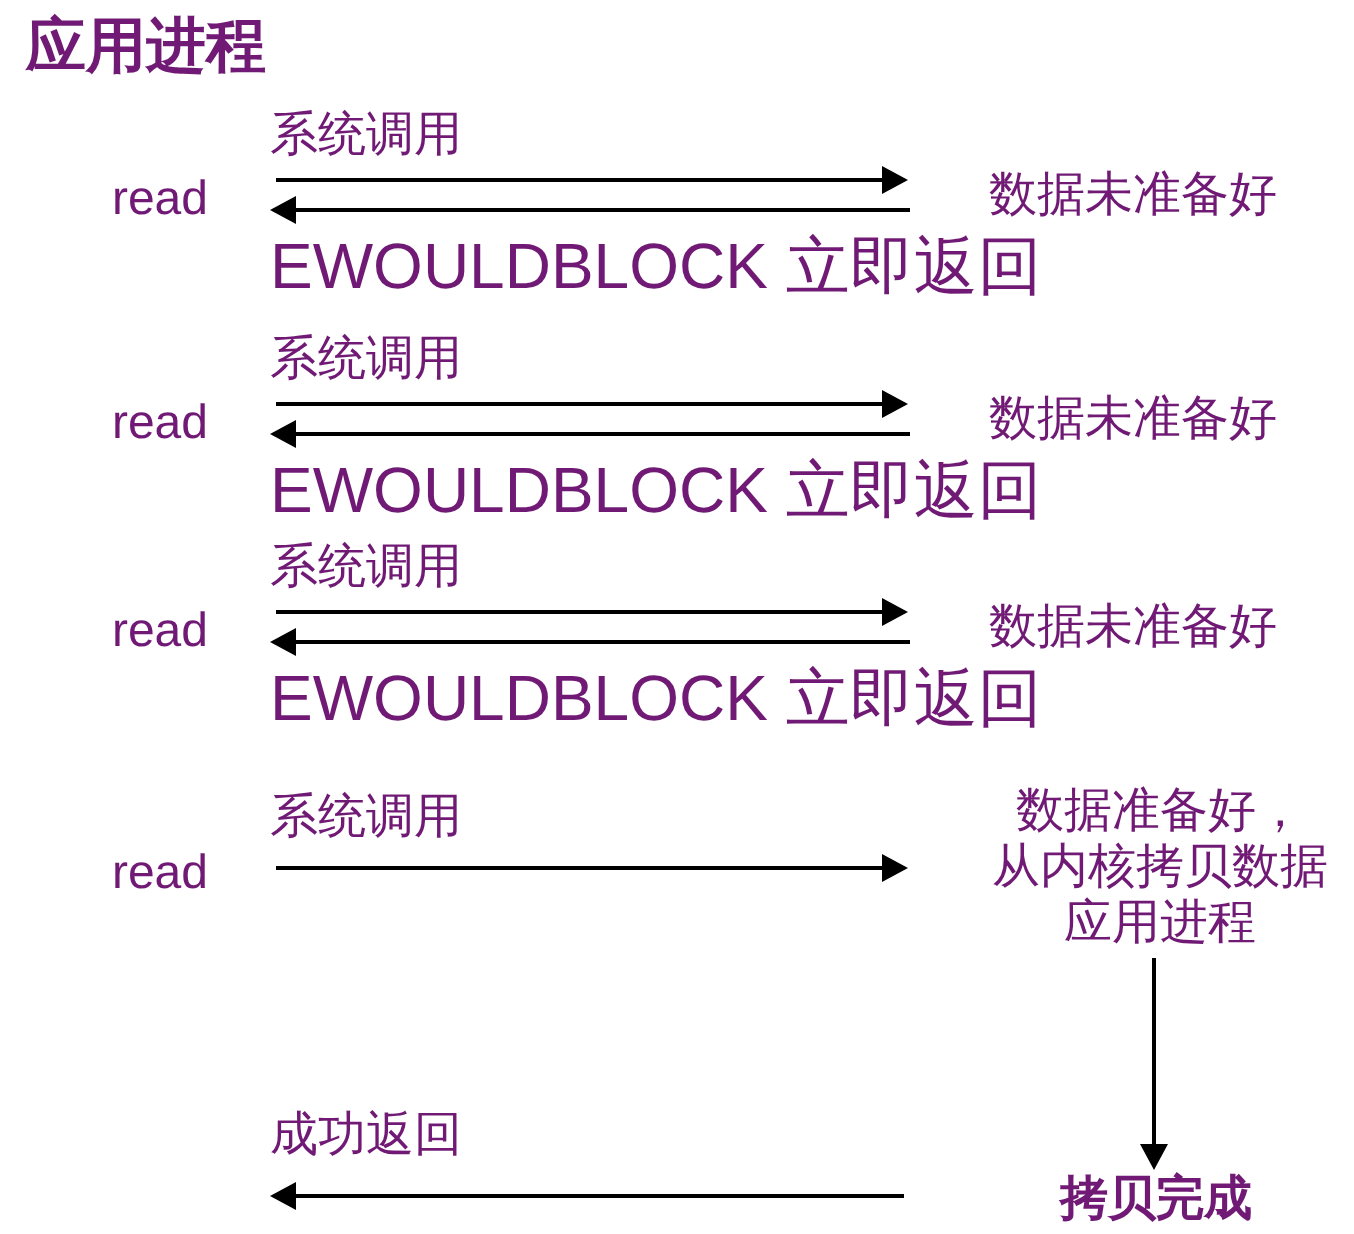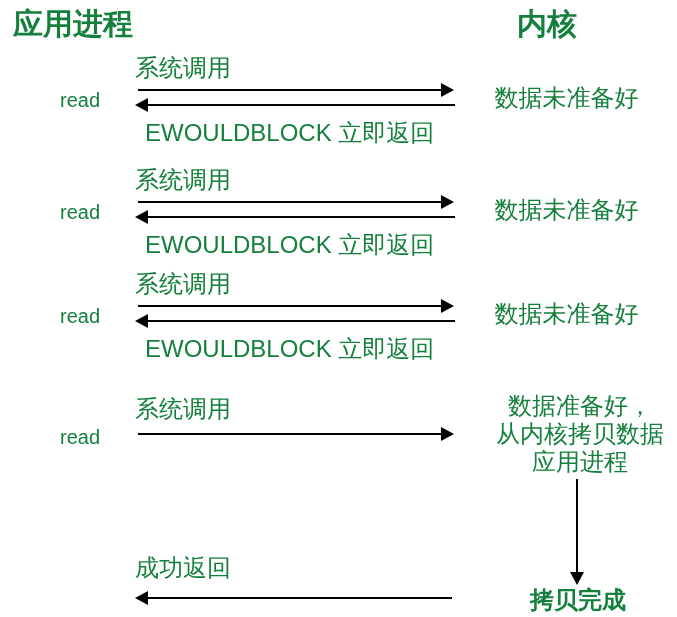--- a/index.html
+++ b/index.html
@@ -1,61 +1,61 @@
 <!DOCTYPE html>
 <html><head>
 <meta charset="utf-8">
 <style>
   html, body { margin: 0; padding: 0; background: #ffffff; }
   .canvas {
     position: relative;
     width: 677px;
     height: 617px;
     background: #ffffff;
-    color: #15803d;
+    color: #701a75;
     font-family: "Liberation Sans", "DejaVu Sans", sans-serif;
     overflow: hidden;
   }
   .hdr {
     position: absolute;
     font-size: 30px;
     font-weight: 700;
     line-height: 30px;
     white-space: nowrap;
   }
   .round { position: absolute; left: 0; width: 677px; height: 112px; }
   .syscall-label {
     position: absolute; left: 135px; top: 0; width: 320px;
     text-align: left; font-size: 24px; line-height: 24px; white-space: nowrap;
   }
   .caller-label {
     position: absolute; left: 30px; top: 32px; width: 100px;
-    text-align: center; font-size: 20px; line-height: 24px;
+    text-align: center; font-size: 24px; line-height: 24px;
   }
   .arrow-right {
     position: absolute; left: 138px; top: 33px; width: 303px; height: 2px;
     background: #000000;
   }
   .arrow-right::after {
     content: ""; position: absolute; right: -13px; top: -6px; width: 0; height: 0;
     border-left: 13px solid #000000;
     border-top: 7px solid transparent; border-bottom: 7px solid transparent;
   }
   .arrow-left {
     position: absolute; left: 148px; top: 48px; width: 307px; height: 2px;
     background: #000000;
   }
   .arrow-left::before {
     content: ""; position: absolute; left: -13px; top: -6px; width: 0; height: 0;
     border-right: 13px solid #000000;
     border-top: 7px solid transparent; border-bottom: 7px solid transparent;
   }
   .ew-label {
-    position: absolute; left: 145px; top: 64px; width: 325px;
-    text-align: left; font-size: 24px; line-height: 26px; white-space: nowrap;
+    position: absolute; left: 135px; top: 64px; width: 325px;
+    text-align: center; font-size: 32px; line-height: 26px; white-space: nowrap;
   }
   .kernel-state {
     position: absolute; left: 456px; top: 29px; width: 221px;
     text-align: center; font-size: 24px; line-height: 26px; white-space: nowrap;
   }
   .final-kernel {
     position: absolute; left: 472px; top: 392px; width: 216px;
     text-align: center; font-size: 24px; line-height: 28px;
   }
   .v-arrow {
@@ -85,21 +85,20 @@
     position: absolute; left: 478px; top: 587px; width: 200px;
     text-align: center; font-size: 24px; line-height: 26px; white-space: nowrap; font-weight: bold;
   }
 </style>
 </head>
 <body>
 
 <div class="canvas">
 
   <div class="hdr" style="left:13px; top:9px;">应用进程</div>
-  <div class="hdr" style="left:517px; top:9px;">内核</div>
 
   <div class="round" style="top:56px;">
     <div class="syscall-label">系统调用</div>
     <div class="caller-label">read</div>
     <div class="arrow-right"></div>
     <div class="arrow-left"></div>
     <div class="ew-label">EWOULDBLOCK 立即返回</div>
     <div class="kernel-state">数据未准备好</div>
   </div>
 

